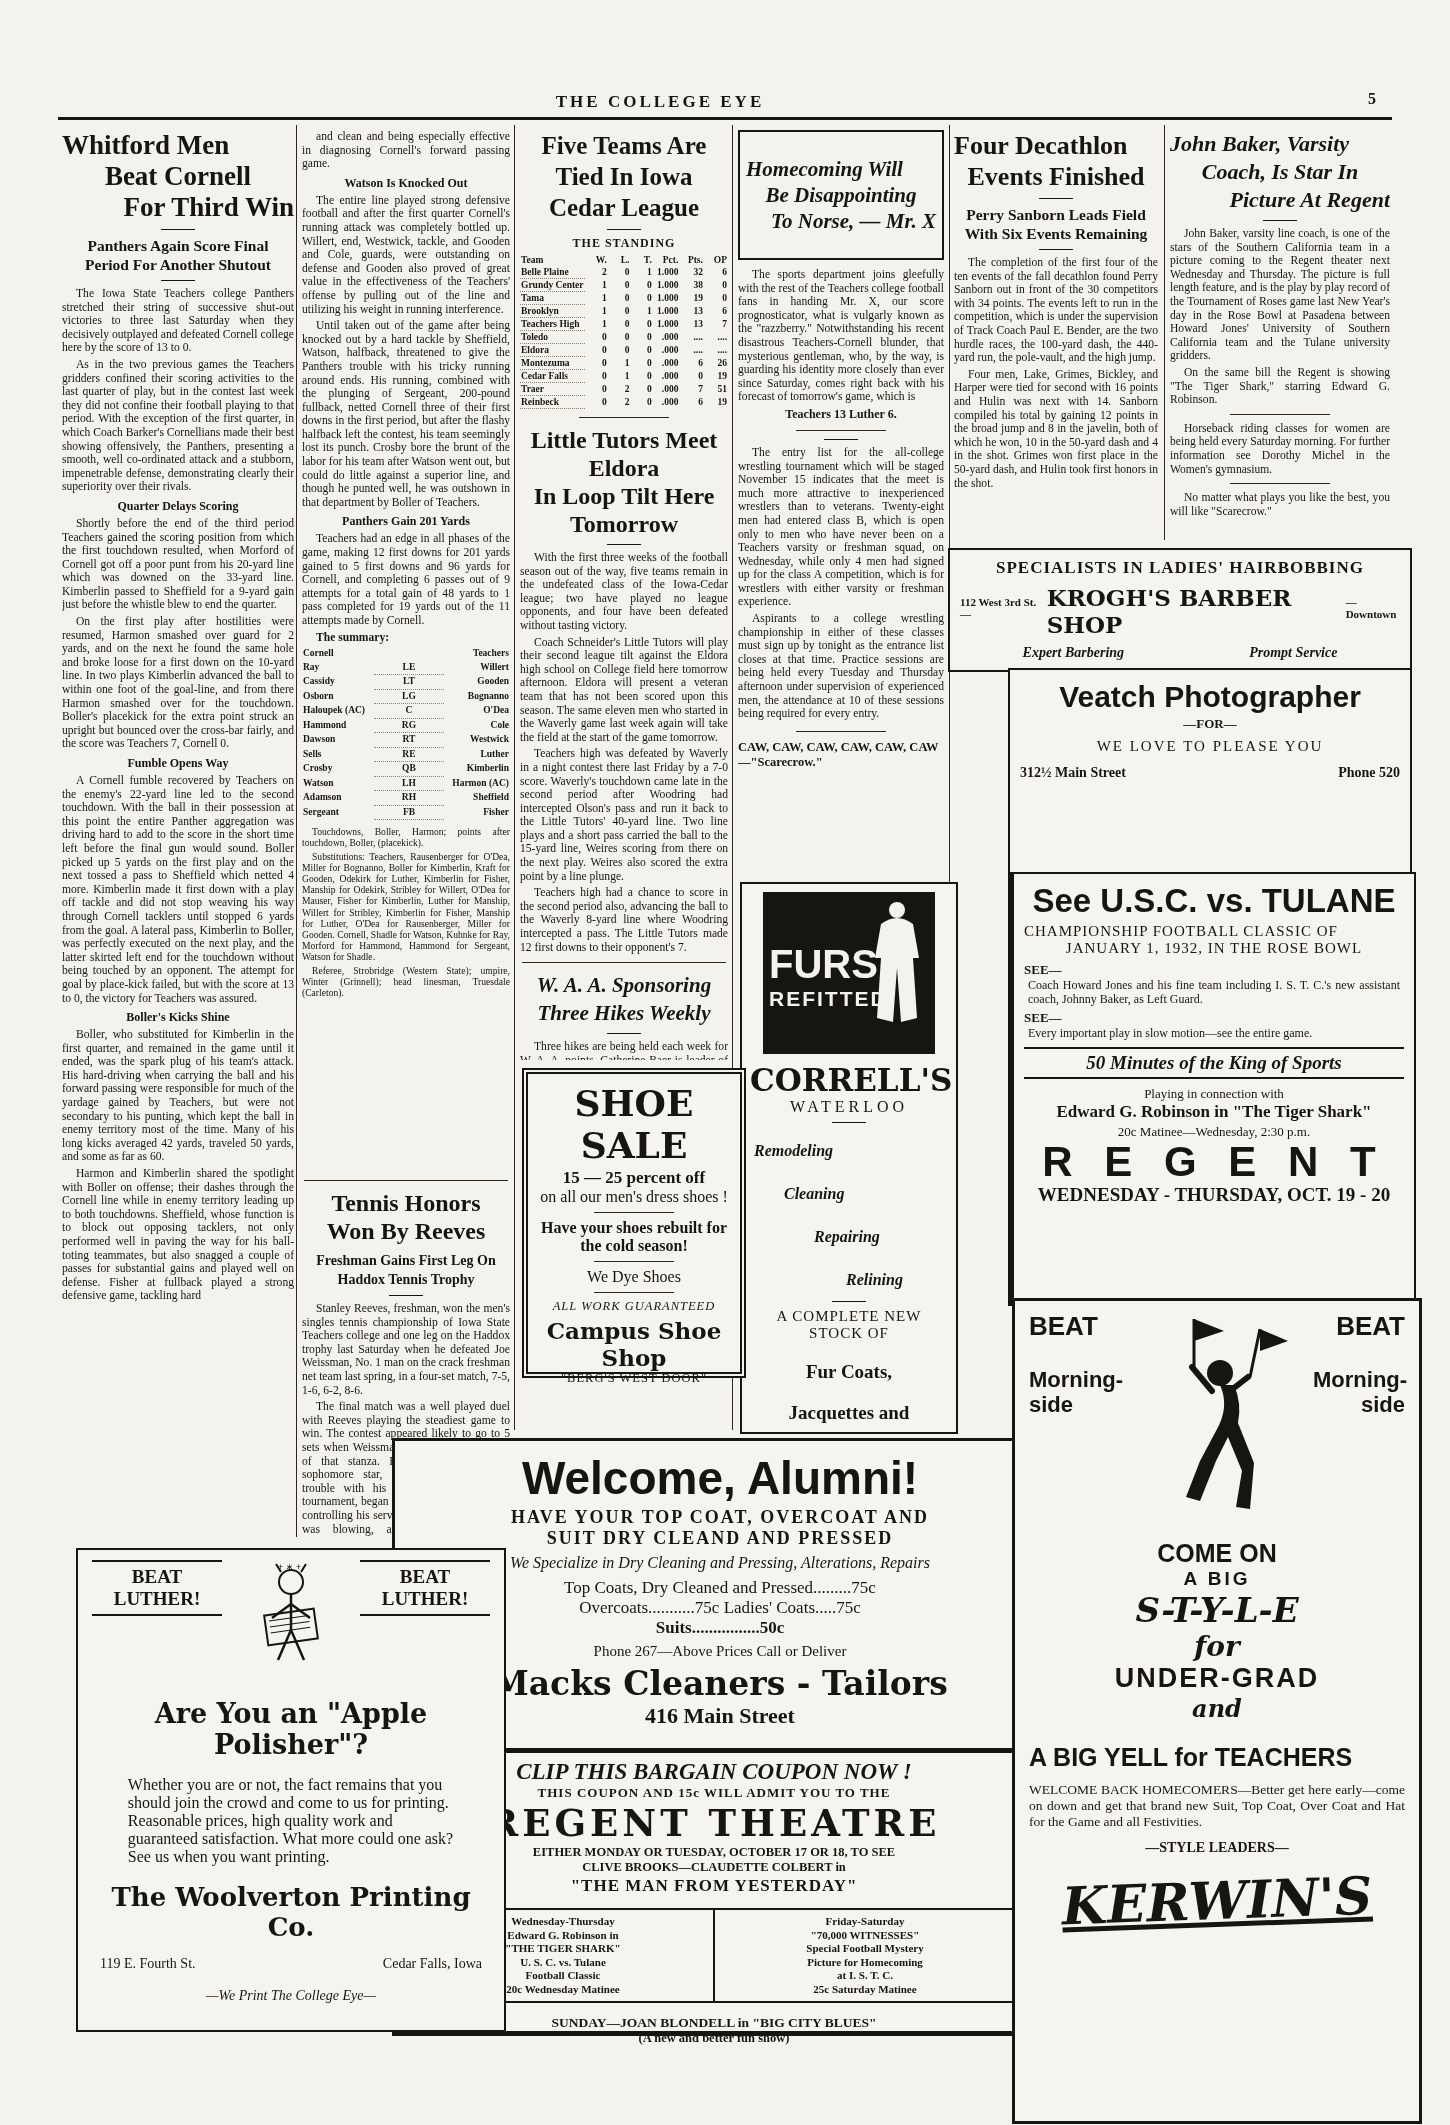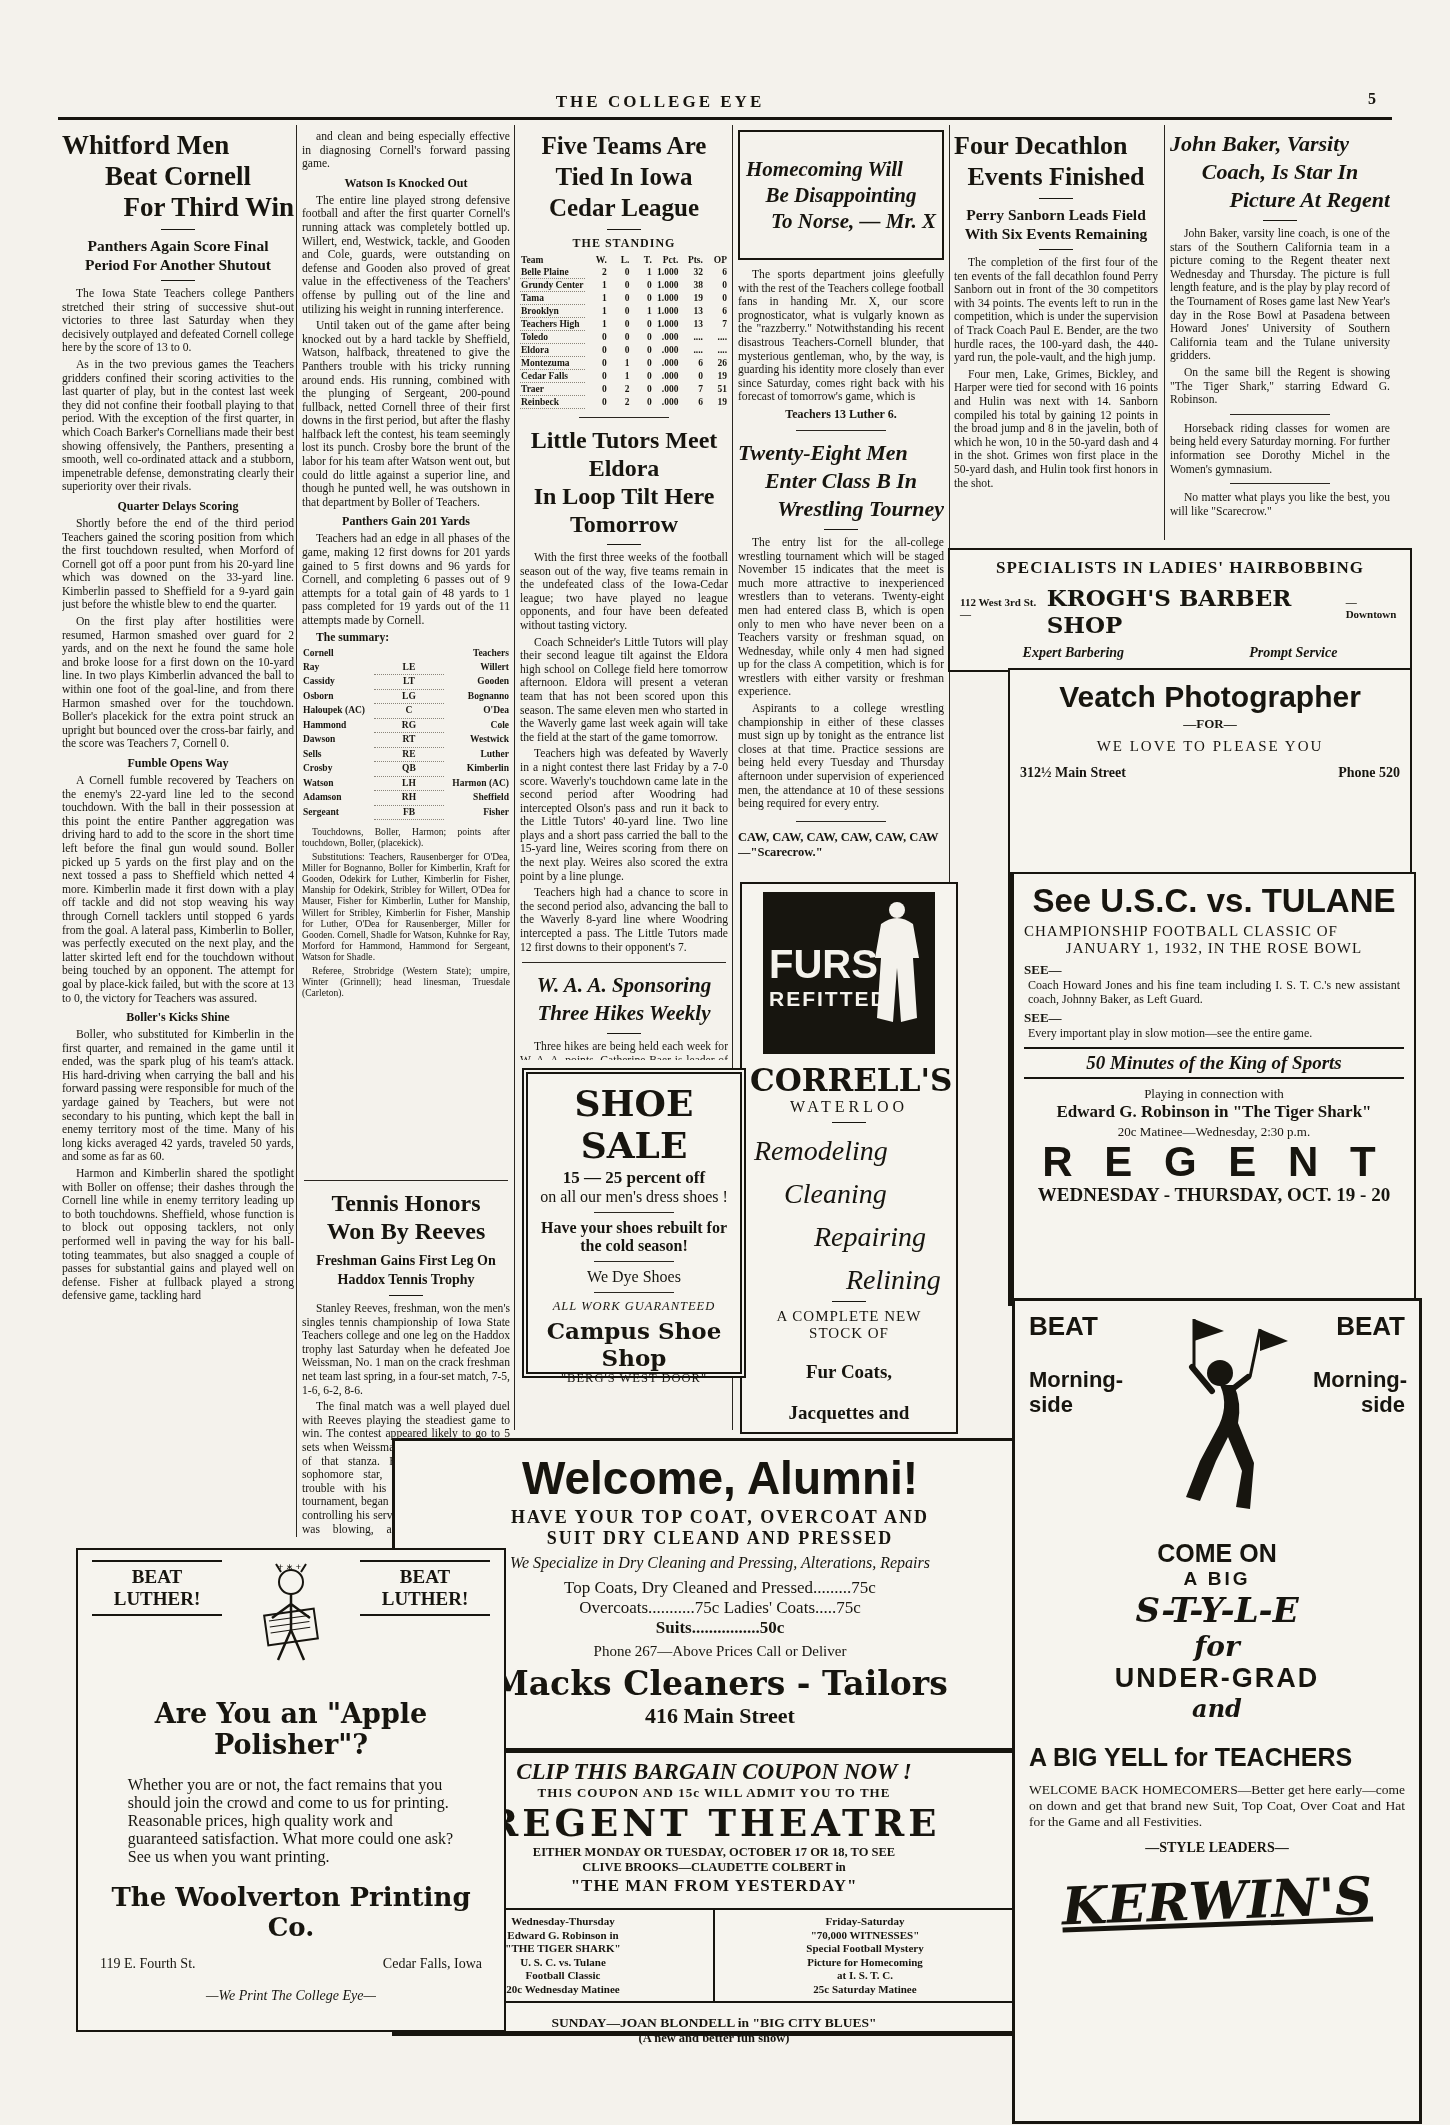--- a/index.html
+++ b/index.html
@@ -33,21 +33,21 @@
   .standings-head td{border-bottom:none!important;text-align:right;font-weight:bold;}
   .lineup{width:100%;font-size:9.5px;line-height:11.5px;font-weight:bold;}
   .lineup td{white-space:nowrap;}
   .lineup td:nth-child(1){text-align:left;}
   .lineup td:nth-child(2){text-align:center;width:34%;border-bottom:1px dotted #8a857a;}
   .lineup td:nth-child(3){text-align:right;}
   .smallnotes p{font-size:9.6px;line-height:11.2px;text-indent:10px;margin:0 0 2px 0;}
   .adbox{position:absolute;border:2px solid #17150f;background:#f6f4ee;}
   .adbox-dbl{box-shadow:0 0 0 2px #f6f4ee,0 0 0 4px #17150f;}
   .caw{font-weight:bold;font-size:12.5px;text-align:left;margin-top:8px;}
-  .stairlist div{font-style:italic;font-weight:normal;font-size:28px;line-height:30px;margin-top:13px;}
+  .stairlist div{font-style:italic;font-weight:bold;font-size:16px;line-height:30px;margin-top:13px;}
   .stairlist div:nth-child(1){margin-left:4px;}
   .stairlist div:nth-child(2){margin-left:34px;}
   .stairlist div:nth-child(3){margin-left:64px;}
   .stairlist div:nth-child(4){margin-left:96px;}
   .coupon-cols{display:flex;border-top:2px solid #17150f;border-bottom:2px solid #17150f;margin:12px 8px;}
   .coupon-col{flex:1;padding:5px 4px;}
   .coupon-col:first-child{border-right:2px solid #17150f;}
   .coupon-col div{font-weight:bold;font-size:11px;line-height:13.5px;text-align:center;}
   .beatbox{border-top:2px solid #17150f;border-bottom:2px solid #17150f;font-weight:bold;
            font-size:19px;line-height:22px;text-align:center;padding:4px 6px;}
@@ -347,25 +347,20 @@
   <div class="boxhead hl-it stair" style="font-weight:bold;font-size:21px;line-height:26px;">
       <div>Homecoming Will</div>
       <div>Be Disappointing</div>
       <div>To Norse, — Mr. X</div>
     </div>
   <div>
       <p>The sports department joins gleefully with the rest of the Teachers college football fans in handing Mr. X, our score prognosticator, what is vulgarly known as the "razzberry." Notwithstanding his recent disastrous Teachers-Cornell blunder, that mysterious gentleman, who, by the way, is guarding his identity more closely than ever since Saturday, comes right back with his forecast of tomorrow's game, which is</p>
     </div>
   <div class="score-line">Teachers 13        Luther 6.</div>
   <div class="sep" style="width:90px;margin:8px auto;"></div>
-  <div class="hl-md hl-it stair" style="font-size:22px;">
-      <div>Twenty-Eight Men</div>
-      <div>Enter Class B In</div>
-      <div>Wrestling Tourney</div>
-    </div>
   <div class="divider"></div>
   <div>
       <p>The entry list for the all-college wrestling tournament which will be staged November 15 indicates that the meet is much more attractive to inexperienced wrestlers than to veterans. Twenty-eight men had entered class B, which is open only to men who have never been on a Teachers varsity or freshman squad, on Wednesday, while only 4 men had signed up for the class A competition, which is for wrestlers with either varsity or freshman experience.</p>
       <p>Aspirants to a college wrestling championship in either of these classes must sign up by tonight as the entrance list closes at that time. Practice sessions are being held every Tuesday and Thursday afternoon under supervision of experienced men, the attendance at 10 of these sessions being required for every entry.</p>
     </div>
   <div class="sep" style="width:90px;margin:10px auto 2px auto;"></div>
   <div class="caw">CAW, CAW, CAW, CAW, CAW, CAW—"Scarecrow."</div>
 </div>
 
 <div class="abs flow" style="top:130px;left:954px;width:204px;height:412px;">

